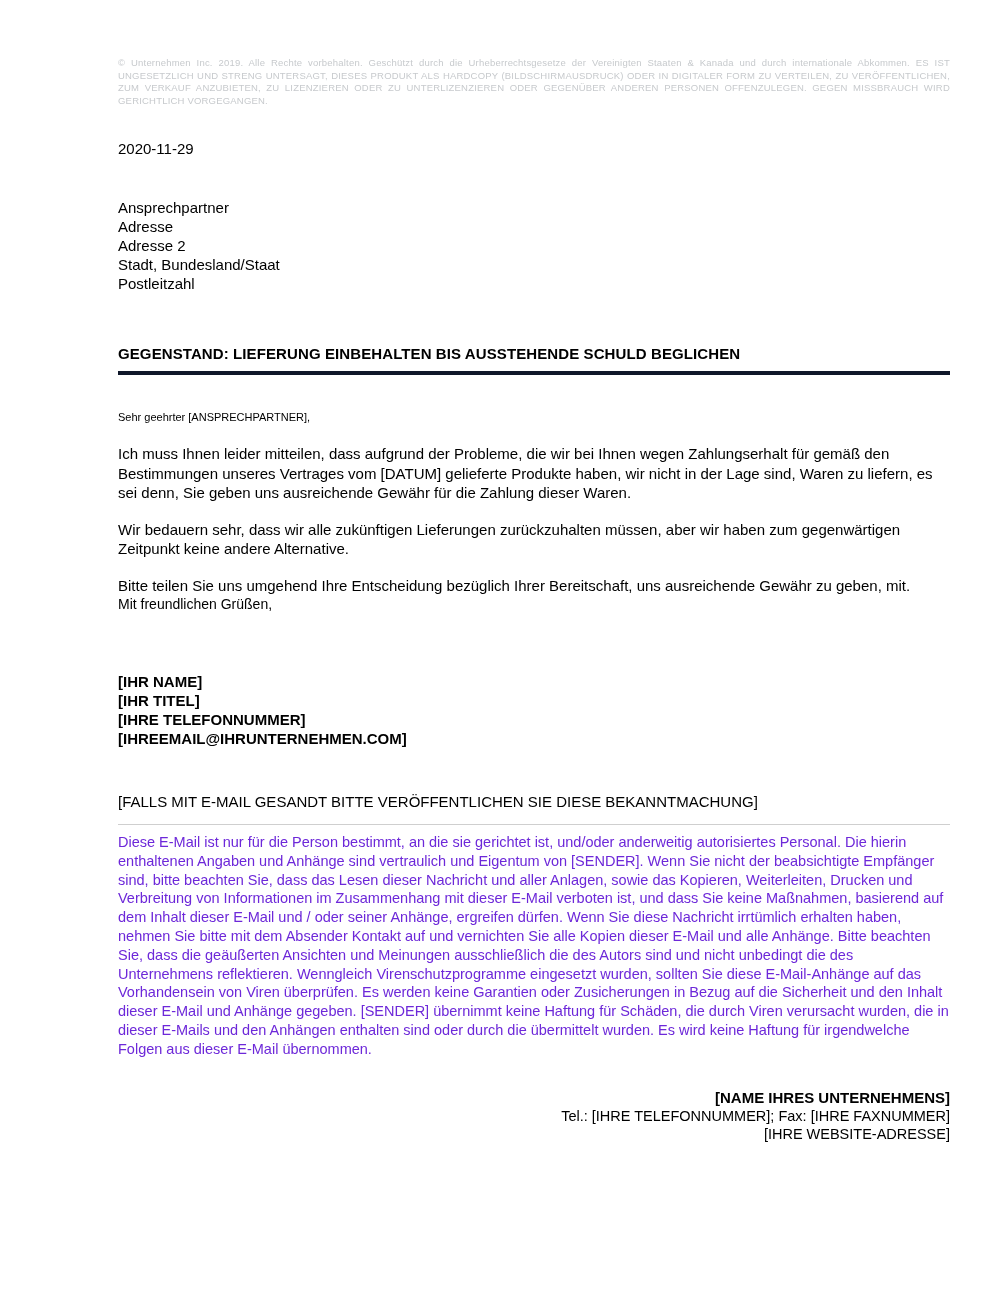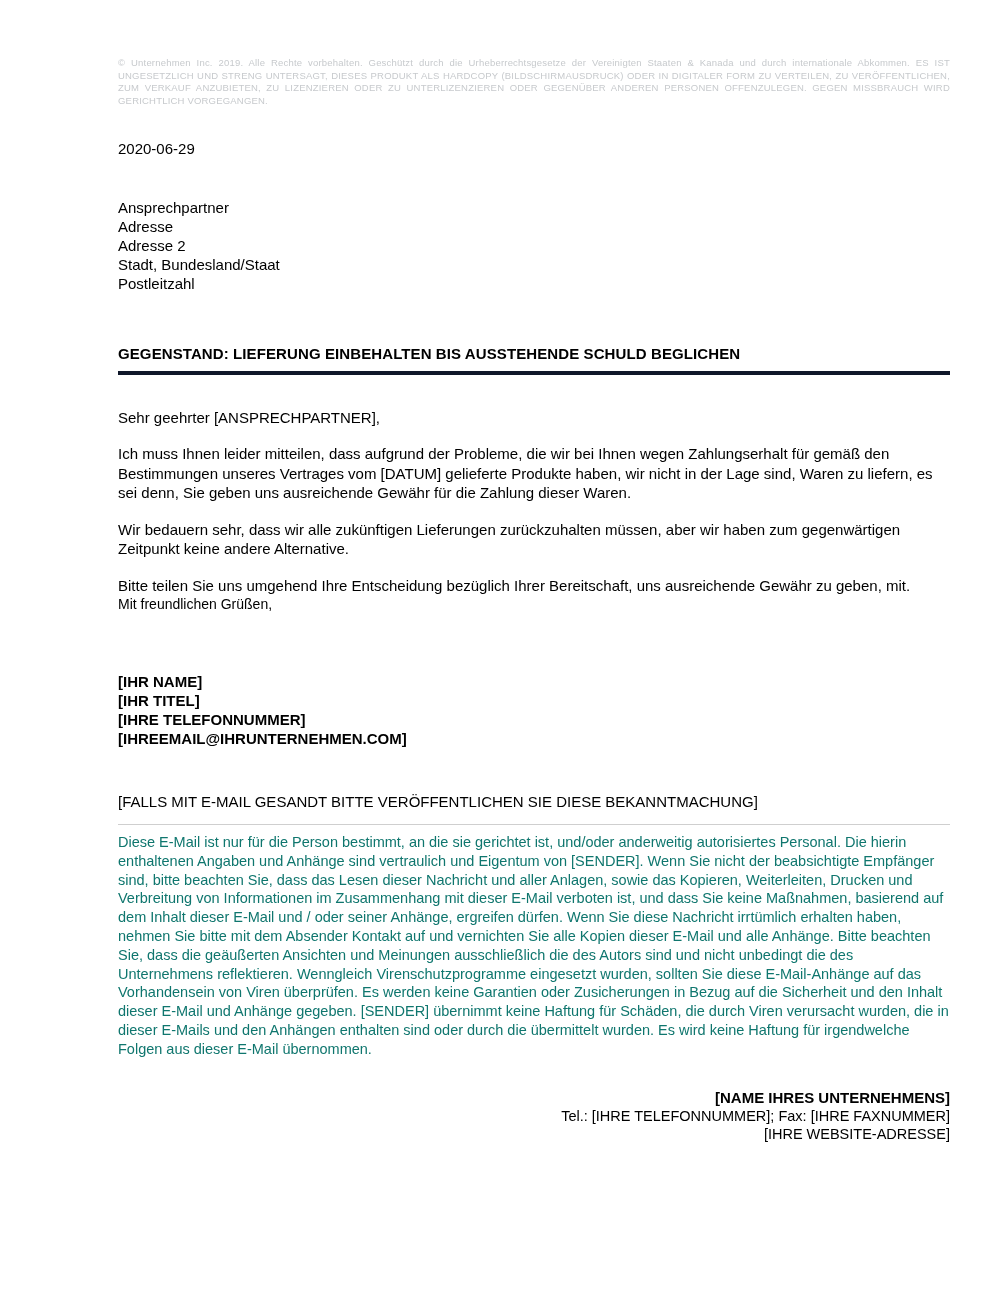--- a/index.html
+++ b/index.html
@@ -38,21 +38,21 @@
     margin-top: 52px;
     font-size: 15px;
     font-weight: bold;
     letter-spacing: 0.1px;
     padding-bottom: 9px;
     border-bottom: 4px solid #0f172a;
   }
 
   .salutation {
     margin-top: 33px;
-    font-size: 15px;
+    font-size: 11px;
     line-height: 19px;
   }
 
   .para {
     margin-top: 17px;
     font-size: 15px;
     line-height: 19.5px;
   }
 
   .closing {
@@ -75,21 +75,21 @@
 
   .divider {
     margin-top: 13px;
     border: none;
     border-top: 1px solid #cfcfcf;
     height: 0;
   }
 
   .disclaimer {
     margin-top: 8px;
-    color: #0f766e;
+    color: #6d28d9;
     font-size: 14.5px;
     line-height: 18.8px;
   }
 
   .footer {
     margin-top: 30px;
     text-align: right;
     font-size: 14.5px;
     line-height: 18px;
   }
@@ -98,21 +98,21 @@
     font-size: 15px;
   }
 </style>
 </head>
 <body>
 
 <div class="page">
 
   <div class="watermark">© Unternehmen Inc. 2019. Alle Rechte vorbehalten. Geschützt durch die Urheberrechtsgesetze der Vereinigten Staaten &amp; Kanada und durch internationale Abkommen. ES IST UNGESETZLICH UND STRENG UNTERSAGT, DIESES PRODUKT ALS HARDCOPY (BILDSCHIRMAUSDRUCK) ODER IN DIGITALER FORM ZU VERTEILEN, ZU VERÖFFENTLICHEN, ZUM VERKAUF ANZUBIETEN, ZU LIZENZIEREN ODER ZU UNTERLIZENZIEREN ODER GEGENÜBER ANDEREN PERSONEN OFFENZULEGEN. GEGEN MISSBRAUCH WIRD GERICHTLICH VORGEGANGEN.</div>
 
-  <div class="date">2020-06-29</div>
+  <div class="date">2020-11-29</div>
 
   <div class="recipient">
     <div>Ansprechpartner</div>
     <div>Adresse</div>
     <div>Adresse 2</div>
     <div>Stadt, Bundesland/Staat</div>
     <div>Postleitzahl</div>
   </div>
 
   <div class="subject">GEGENSTAND: LIEFERUNG EINBEHALTEN BIS AUSSTEHENDE SCHULD BEGLICHEN</div>

